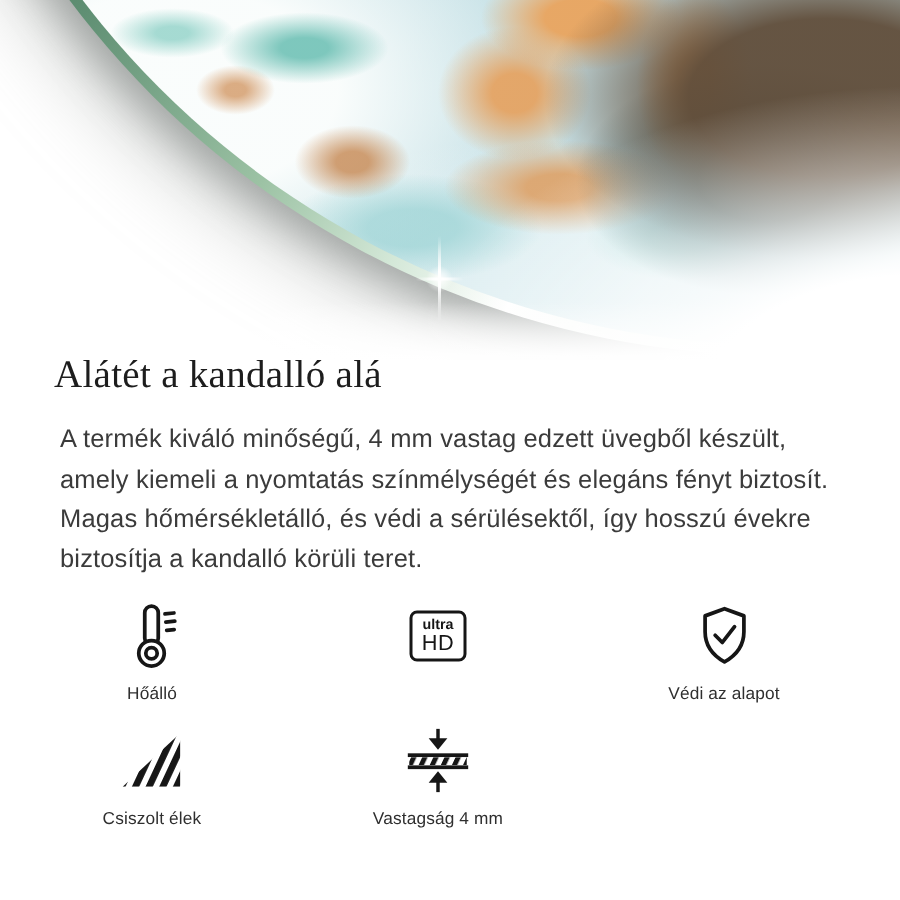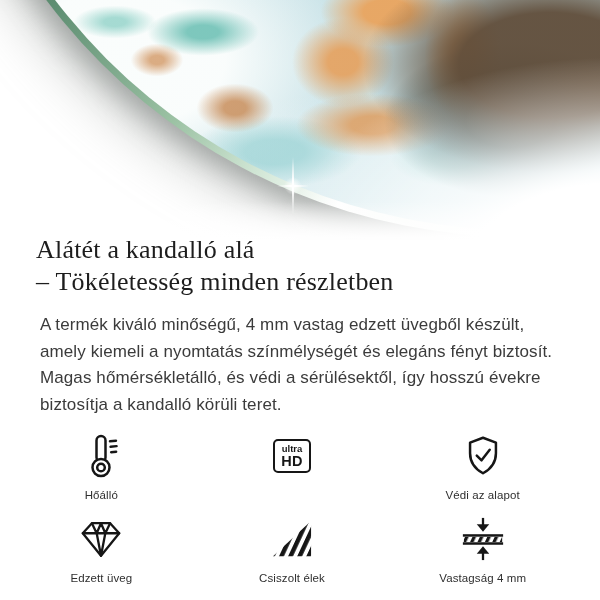--- a/index.html
+++ b/index.html
@@ -59,21 +59,21 @@
   .features { margin:14px 0 0 6px; width:572px; display:grid;
               grid-template-columns:repeat(3,1fr); row-gap:14px; }
   .feature { display:flex; flex-direction:column; align-items:center; }
   .icon-slot { height:48px; display:flex; align-items:center; justify-content:center; }
   .feature .label { margin-top:9px; font-size:11.5px; color:#2f2f2f; letter-spacing:0.1px; }
   svg.ic { display:block; }
   .hd-box { width:38px; height:34px; border:2.2px solid #161616; border-radius:5px;
             display:flex; flex-direction:column; align-items:center; justify-content:center;
             color:#161616; }
   .hd-box .t { font-size:9.5px; font-weight:700; line-height:10px; }
-  .hd-box .b { font-size:14.5px; font-weight:700; line-height:14px; letter-spacing:0.3px; }
+  .hd-box .b { font-size:14.5px; font-weight:400; line-height:14px; letter-spacing:0.3px; }
 </style>
 </head>
 <body>
 
 <div class="page">
 
   <div class="photo">
     <div class="circle glass-shadow-soft"></div>
     <div class="circle glass-shadow"></div>
     <div class="circle glass-edge"></div>
@@ -82,21 +82,20 @@
       <i class="glow"></i>
         <i class="ray-v"></i>
         <i class="ray-h"></i>
     </div>
     <div class="photo-fade"></div>
   </div>
 
   <div class="content">
     <h1>
       <span>Alátét a kandalló alá</span><br>
-      <span>– Tökéletesség minden részletben</span>
     </h1>
     <p class="desc">A termék kiváló minőségű, 4 mm vastag edzett üvegből készült, amely kiemeli a nyomtatás színmélységét és elegáns fényt biztosít. Magas hőmérsékletálló, és védi a sérülésektől, így hosszú évekre biztosítja a kandalló körüli teret.</p>
 
     <div class="features">
 
       <div class="feature">
         <div class="icon-slot">
           <svg class="ic" width="48" height="48" viewBox="0 0 48 48" fill="none" stroke="#161616" stroke-width="2.5" stroke-linecap="round">
             <rect x="19.5" y="4" width="9" height="26" rx="4.5"></rect>
             <circle cx="24" cy="35.5" r="8.5" fill="#ffffff"></circle>
@@ -123,31 +122,20 @@
       <div class="feature">
         <div class="icon-slot">
           <svg class="ic" width="46" height="46" viewBox="0 0 48 48" fill="none" stroke="#161616" stroke-width="2.6" stroke-linecap="round" stroke-linejoin="round">
             <path d="M24 5 L37.5 10 V21 C37.5 30.5 32 37.5 24 42 C16 37.5 10.5 30.5 10.5 21 V10 Z"></path>
             <path d="M17.5 23.5 L22.5 28.5 L31 17.5"></path>
           </svg>
         </div>
         <div class="label">Védi az alapot</div>
       </div>
 
-      <div class="feature">
-        <div class="icon-slot">
-          <svg class="ic" width="46" height="46" viewBox="0 0 48 48" fill="none" stroke="#161616" stroke-width="2.4" stroke-linecap="round" stroke-linejoin="round">
-            <path d="M14.5 7.5 H33.5 L43 18 L24 41.5 L5 18 Z"></path>
-            <path d="M5 18 H43"></path>
-            <path d="M14.5 7.5 L19.5 18 L24 7.5 L28.5 18 L33.5 7.5"></path>
-            <path d="M19.5 18 L24 41.5 L28.5 18"></path>
-          </svg>
-        </div>
-        <div class="label">Edzett üveg</div>
-      </div>
 
       <div class="feature">
         <div class="icon-slot">
           <svg class="ic" width="44" height="44" viewBox="0 0 48 48">
             <defs>
               <clipPath id="cp-tri">
                   <path d="M3 43 L45 4 L45 43 Z"></path>
                 </clipPath>
               <pattern id="pat-a" width="9" height="9" patternUnits="userSpaceOnUse" patternTransform="rotate(25)">
                 <rect width="4.8" height="9" fill="#161616"></rect>

